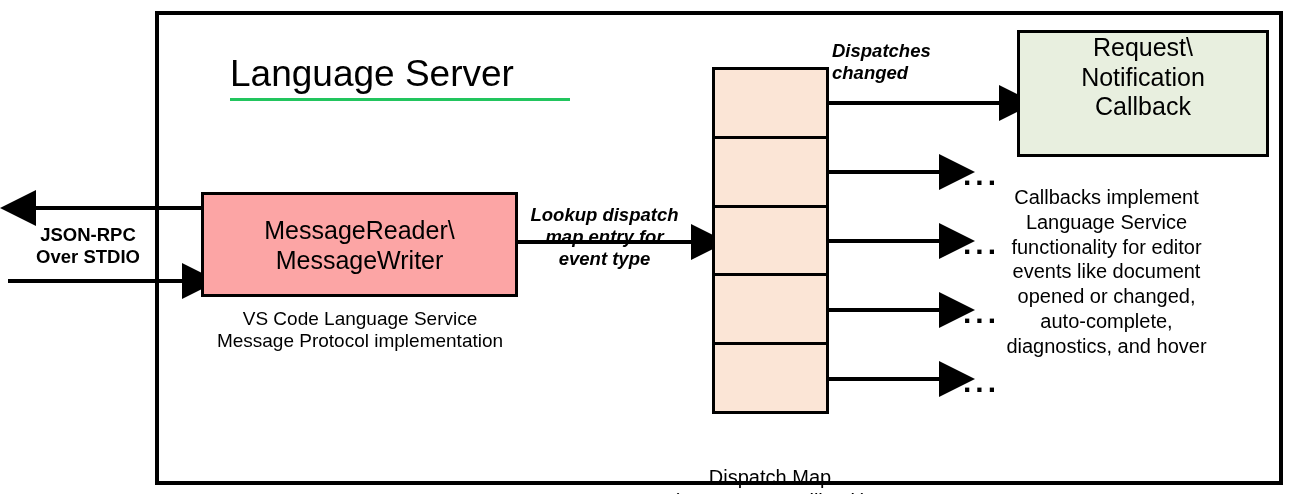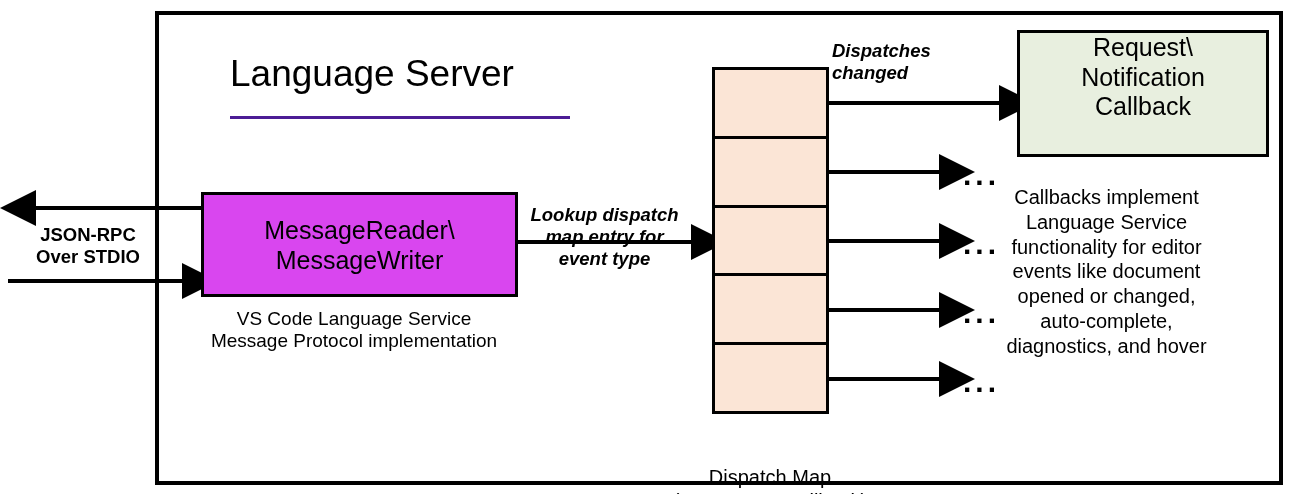--- a/index.html
+++ b/index.html
@@ -44,46 +44,46 @@
     background: transparent;
   }
 
   
   #page-title {
     left: 230px;
     top: 52px;
     width: 340px;
     font-size: 37px;
     text-align: left;
-    border-bottom: 3px solid #4c1d95;
-    padding-bottom: 20px;
+    border-bottom: 3px solid #22c55e;
+    padding-bottom: 2px;
   }
 
   
   #message-reader-box {
     position: absolute;
     left: 201px;
     top: 192px;
     width: 317px;
     height: 105px;
-    background: #d946ef;
+    background: #fca5a5;
     border: 3px solid #000;
     box-sizing: border-box;
     display: flex;
     align-items: center;
     justify-content: center;
   }
   #message-reader-box .label {
     font-size: 25px;
     text-align: center;
     line-height: 1.2;
     white-space: pre-line;
   }
   #message-reader-caption {
-    left: 184px;
+    left: 190px;
     top: 308px;
     width: 340px;
     font-size: 19px;
   }
 
   
   #jsonrpc-label {
     left: 18px;
     top: 224px;
     width: 140px;

